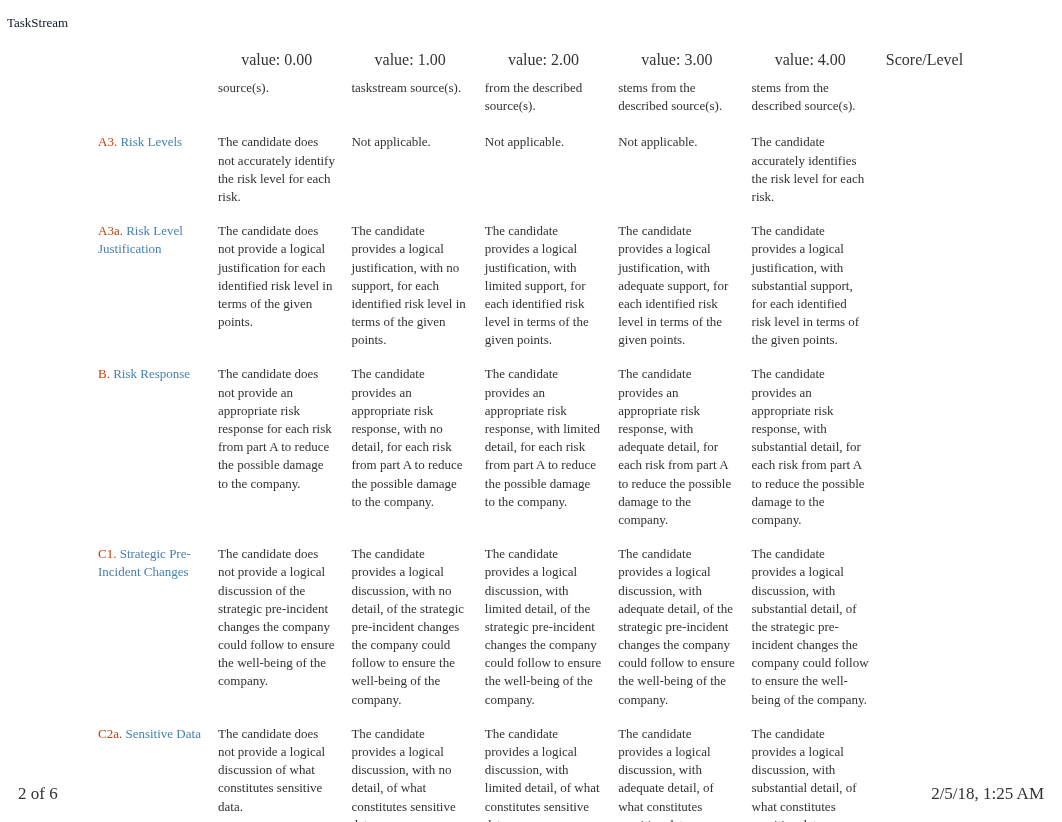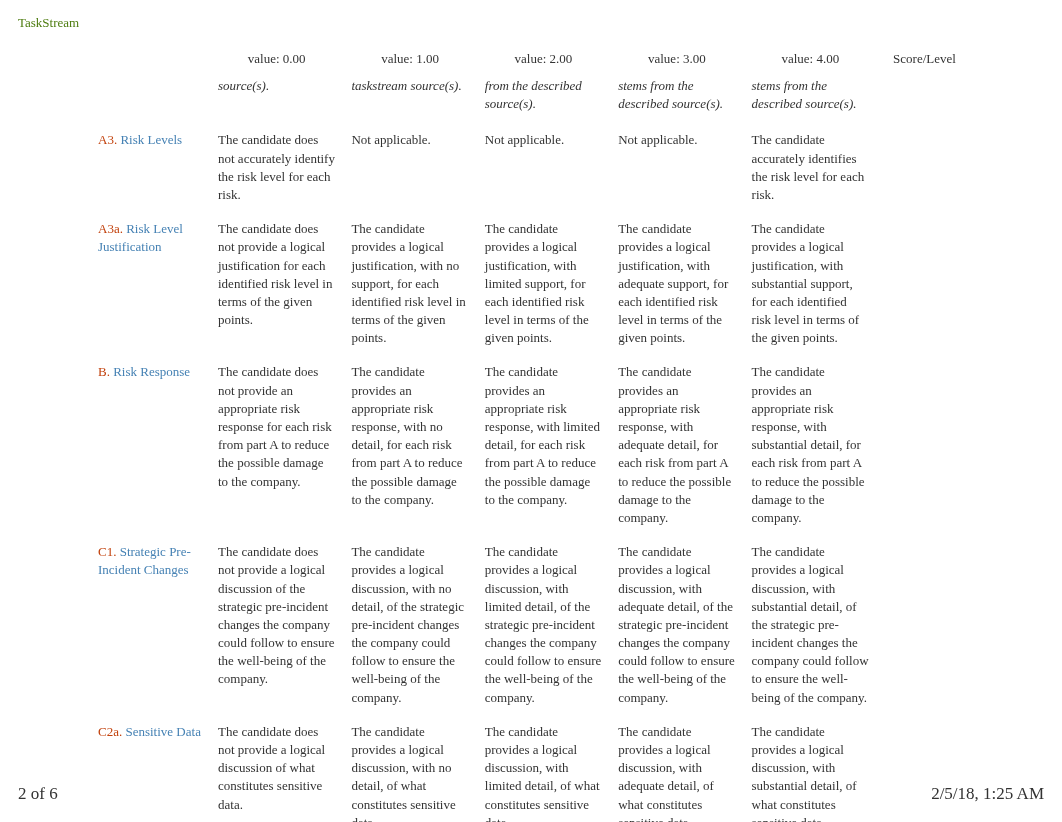--- a/index.html
+++ b/index.html
@@ -12,38 +12,38 @@
       font-size: 13px;
       color: #333;
       background: #fff;
       width: 1062px;
       height: 822px;
       position: relative;
     }
     .header {
       display: flex;
       justify-content: space-between;
-      padding: 15px 18px 10px 18px;
+      padding: 15px 18px 10px 7px;
       font-size: 13px;
-      color: #4d7c0f;
+      color: #0f172a;
     }
     .content {
       padding: 0 90px;
     }
     table {
       border-collapse: collapse;
       width: 100%;
       table-layout: fixed;
     }
     th {
       text-align: center;
       font-weight: normal;
       padding: 10px 8px 10px 8px;
       vertical-align: top;
-      font-size: 13px;
+      font-size: 16px;
     }
     th:first-child {
       width: 120px;
       text-align: left;
     }
     th:last-child {
       width: 95px;
     }
     td {
       padding: 8px 8px;
@@ -73,21 +73,20 @@
       left: 18px;
       right: 18px;
       display: flex;
       justify-content: space-between;
       font-size: 17px;
       color: #333;
     }
     .partial-row td {
       padding-top: 0;
       padding-bottom: 10px;
-      font-style: italic;
     }
   </style>
 </head>
 <body>
 
 <div class="header">
   <span>TaskStream</span>
 </div>
 
 <div class="content">

